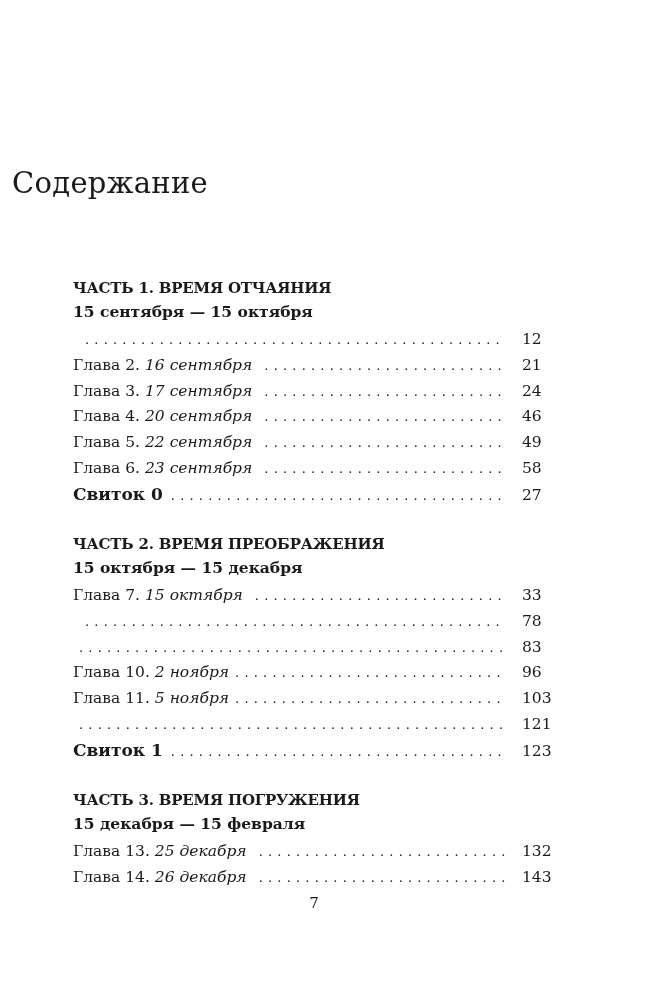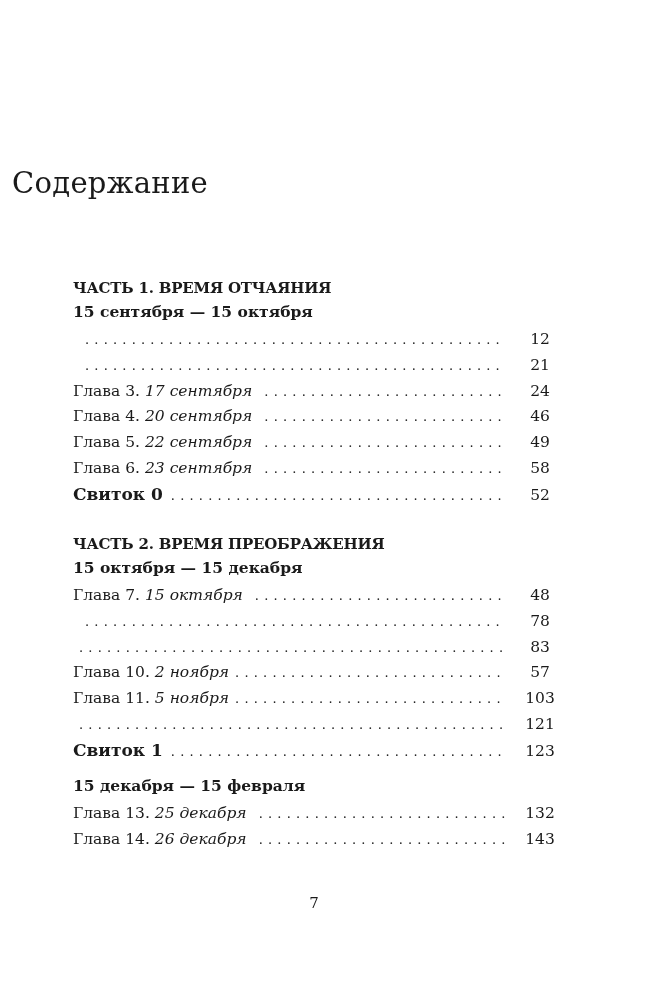--- a/index.html
+++ b/index.html
@@ -25,40 +25,41 @@
     display: flex; align-items: baseline; height: 25.8px; line-height: 25.8px;
     font-size: 15.5px; white-space: nowrap;
   }
   .row .label { flex: 0 0 auto; }
   .row .label .date { font-style: italic; }
   .row .label.bold { font-weight: bold; font-size: 17px; }
   .row .dots {
     flex: 1 1 auto; overflow: hidden; margin: 0 6px 0 12px;
     letter-spacing: 5.2px; font-size: 13px; color: #222;
   }
-  .row .page { flex: 0 0 36px; text-align: center; margin-left: 10px; }
+  .row .page { flex: 0 0 36px; text-align: left; margin-left: 10px; }
   .folio {
     position: absolute; left: 0; width: 628px; top: 894px;
     text-align: center; font-size: 15px;
   }
 </style>
 </head>
 <body>
 
 <div class="title">Содержание</div>
 
 <div class="toc" style="top:262px;">
   <div class="part-head">ЧАСТЬ 1. ВРЕМЯ ОТЧАЯНИЯ</div>
   <div class="part-dates">15 сентября — 15 октября</div>
 
   <div class="row">
     <span class="dots">..............................................................</span>
     <span class="page">12</span>
   </div>
   <div class="row">
+    <span class="label"><span>Глава 2.</span> <span class="date">16 сентября</span></span>
     <span class="dots">..............................................................</span>
     <span class="page">21</span>
   </div>
   <div class="row">
     <span class="label"><span>Глава 3.</span> <span class="date">17 сентября</span></span>
     <span class="dots">..............................................................</span>
     <span class="page">24</span>
   </div>
   <div class="row">
     <span class="label"><span>Глава 4.</span> <span class="date">20 сентября</span></span>
@@ -71,63 +72,64 @@
     <span class="page">49</span>
   </div>
   <div class="row">
     <span class="label"><span>Глава 6.</span> <span class="date">23 сентября</span></span>
     <span class="dots">..............................................................</span>
     <span class="page">58</span>
   </div>
   <div class="row">
     <span class="label bold">Свиток 0</span>
     <span class="dots" style="margin-left:8px;">..............................................................</span>
-    <span class="page">52</span>
+    <span class="page">27</span>
   </div>
 </div>
 
 <div class="toc" style="top:518px;">
   <div class="part-head">ЧАСТЬ 2. ВРЕМЯ ПРЕОБРАЖЕНИЯ</div>
   <div class="part-dates">15 октября — 15 декабря</div>
 
   <div class="row">
     <span class="label"><span>Глава 7.</span> <span class="date">15 октября</span></span>
     <span class="dots">..............................................................</span>
-    <span class="page">48</span>
+    <span class="page">33</span>
   </div>
   <div class="row">
     <span class="dots">..............................................................</span>
     <span class="page">78</span>
   </div>
   <div class="row">
     <span class="dots" style="margin-left:6px;">..............................................................</span>
     <span class="page">83</span>
   </div>
   <div class="row">
     <span class="label"><span>Глава 10.</span> <span class="date">2 ноября</span></span>
     <span class="dots" style="margin-left:6px;">..............................................................</span>
-    <span class="page">57</span>
+    <span class="page">96</span>
   </div>
   <div class="row">
     <span class="label"><span>Глава 11.</span> <span class="date">5 ноября</span></span>
     <span class="dots" style="margin-left:6px;">..............................................................</span>
     <span class="page">103</span>
   </div>
   <div class="row">
     <span class="dots" style="margin-left:6px;">..............................................................</span>
     <span class="page">121</span>
   </div>
   <div class="row">
     <span class="label bold">Свиток 1</span>
     <span class="dots" style="margin-left:8px;">..............................................................</span>
     <span class="page">123</span>
   </div>
 </div>
 
 <div class="toc" style="top:774px;">
+  <div class="part-head">ЧАСТЬ 3. ВРЕМЯ ПОГРУЖЕНИЯ</div>
   <div class="part-dates">15 декабря — 15 февраля</div>
 
   <div class="row">
     <span class="label"><span>Глава 13.</span> <span class="date">25 декабря</span></span>
     <span class="dots">..............................................................</span>
     <span class="page">132</span>
   </div>
   <div class="row">
     <span class="label"><span>Глава 14.</span> <span class="date">26 декабря</span></span>
     <span class="dots">..............................................................</span>

